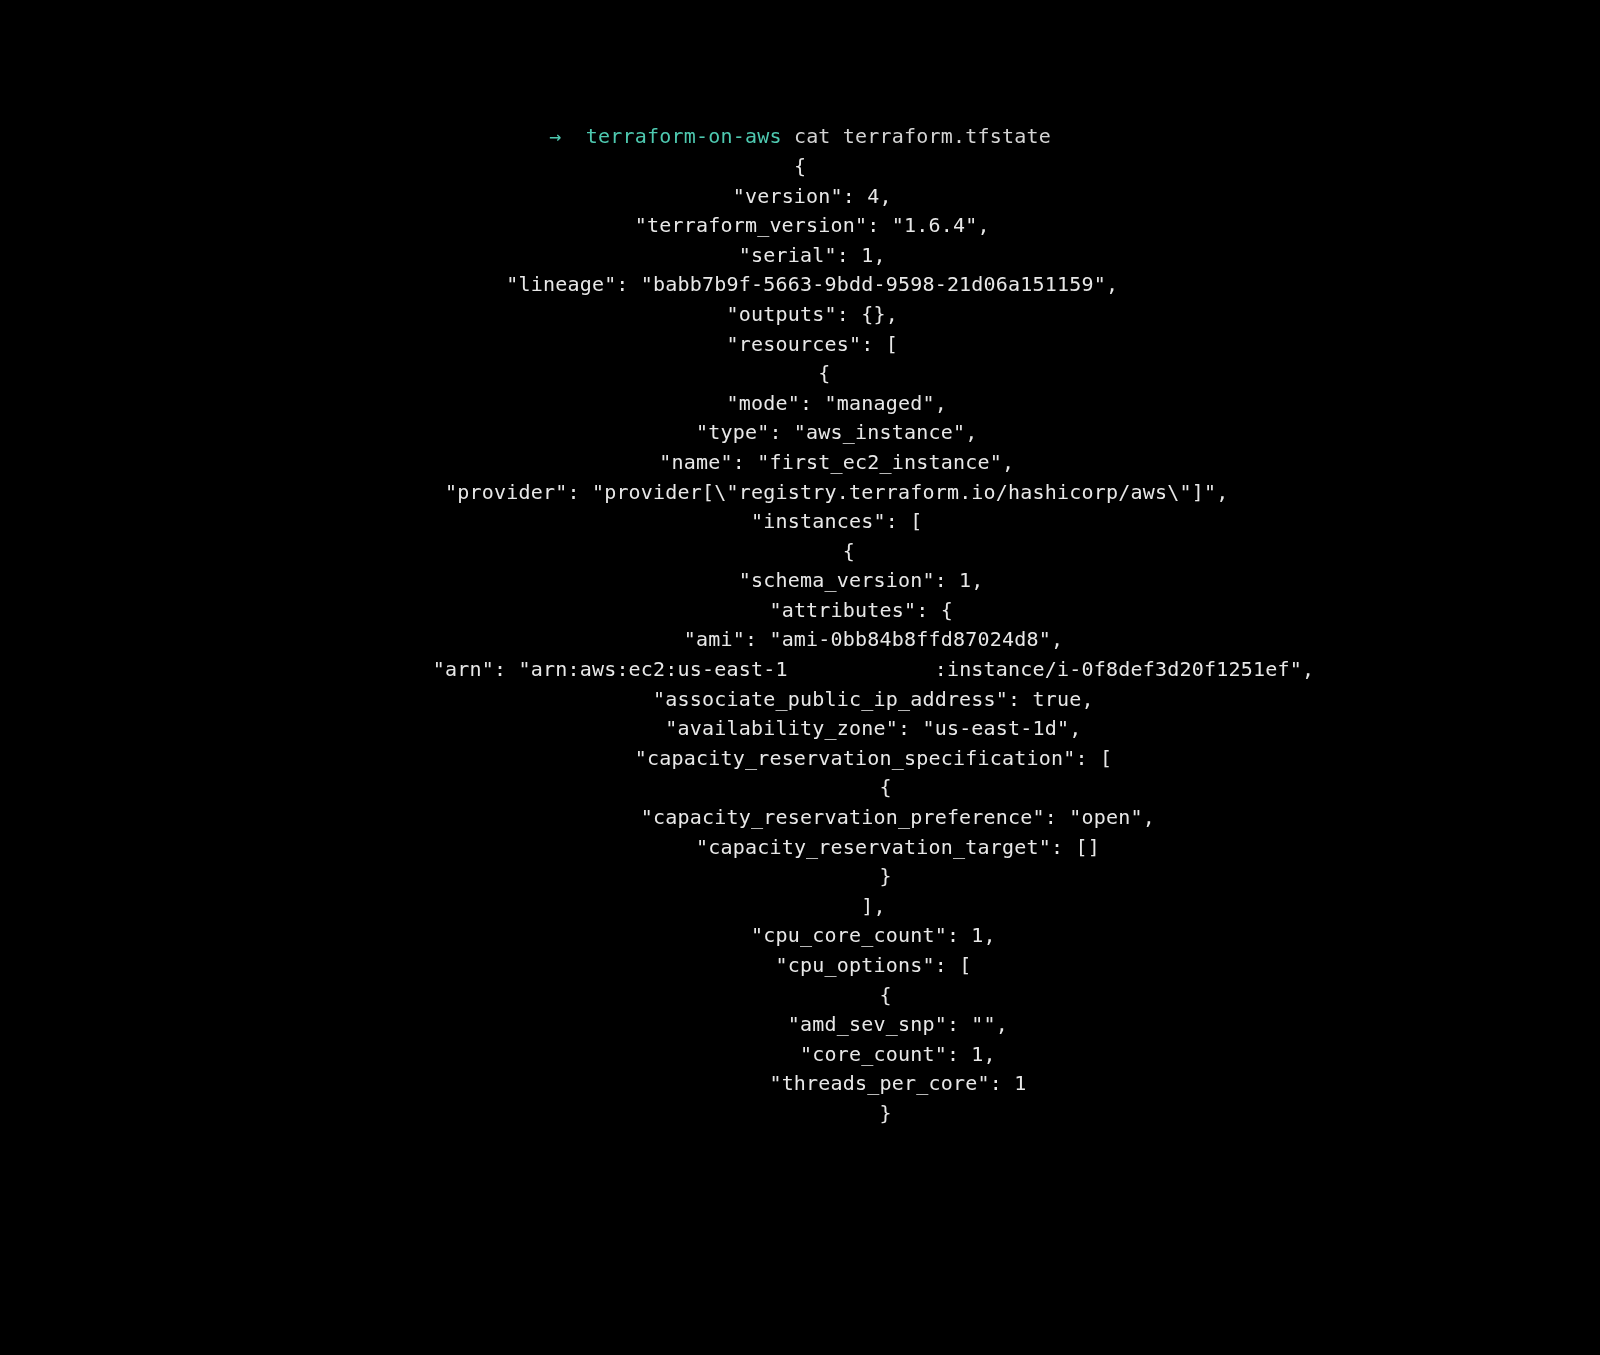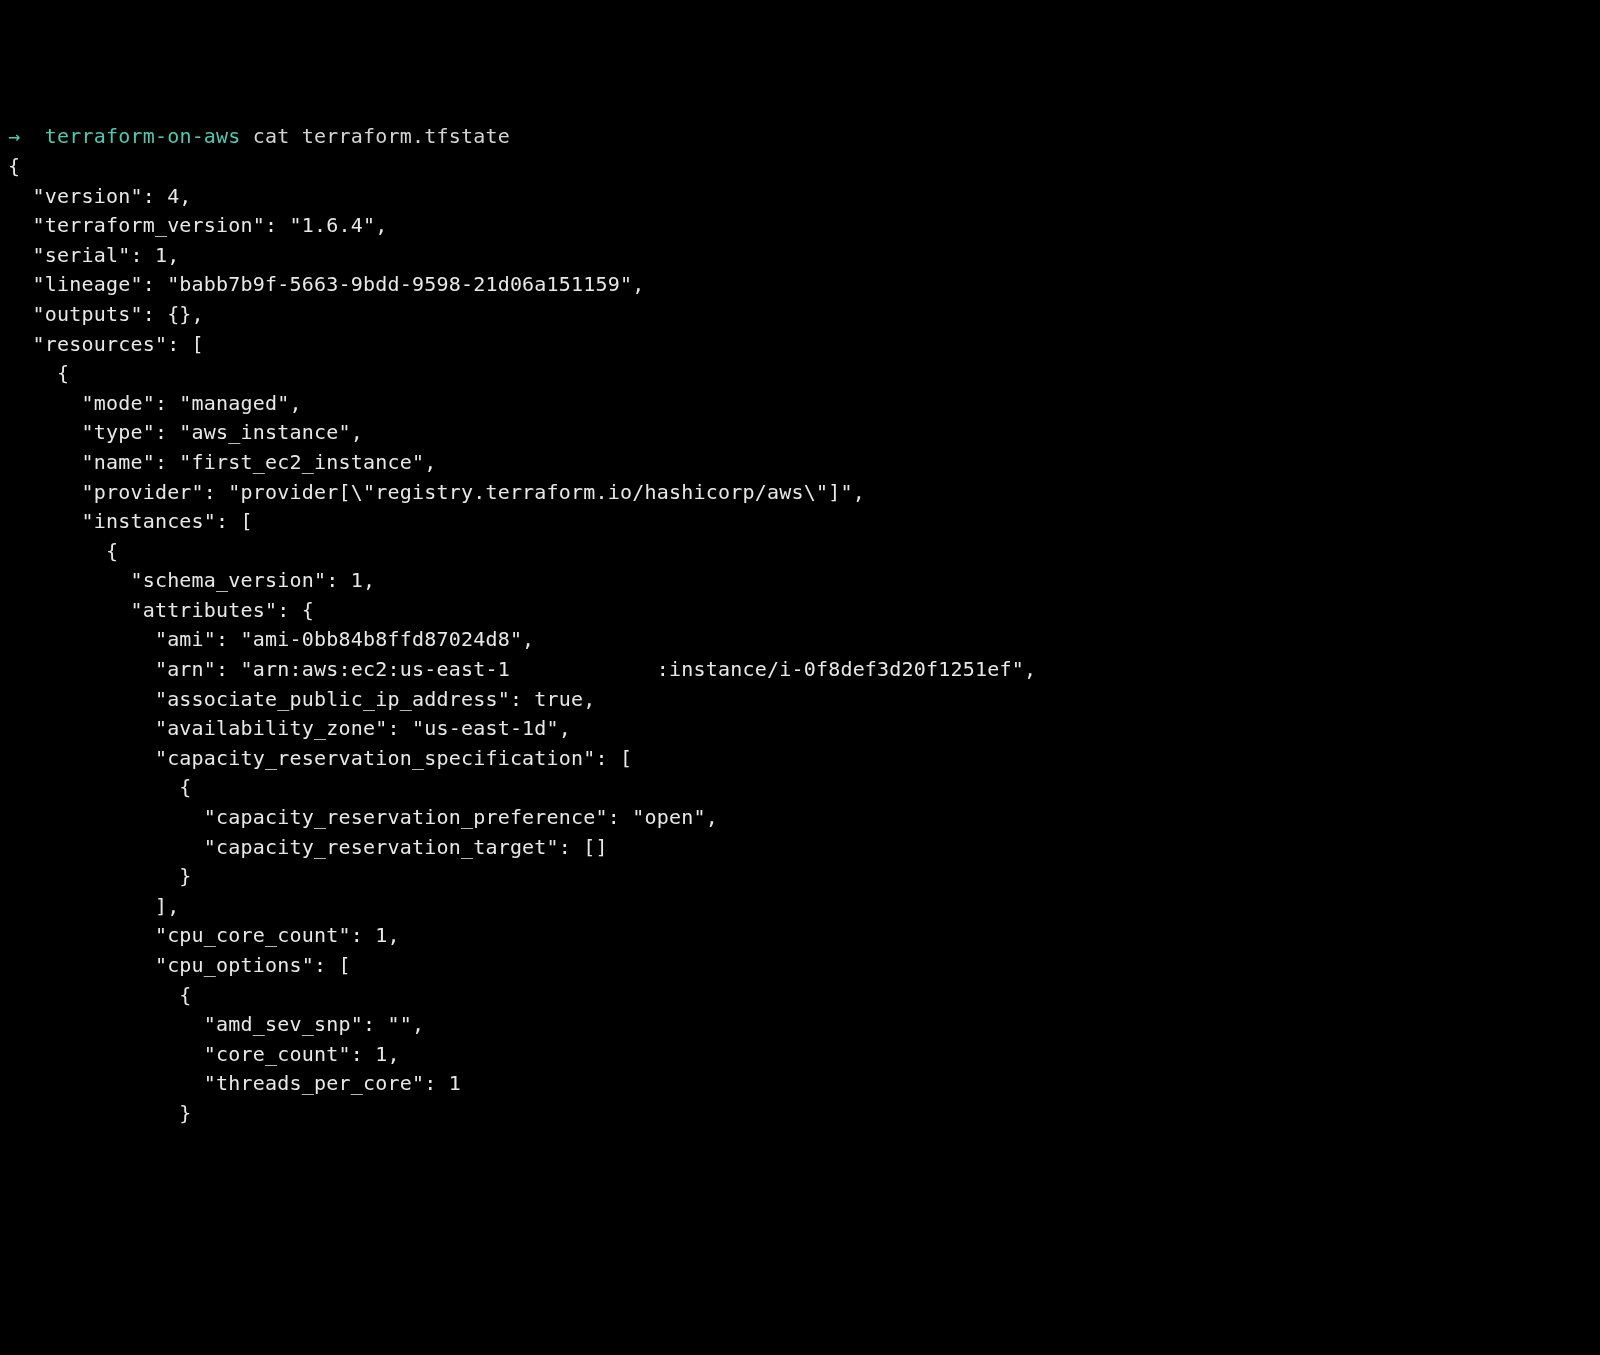--- a/index.html
+++ b/index.html
@@ -1,15 +1,15 @@
 <!DOCTYPE html>
 <html><head>
   <meta charset="utf-8">
   <style>
-    * { margin: 0; padding: 0; box-sizing: border-box; }
+    * { margin: 0; padding: 0; box-sizing: border-box; text-align: center; }
     body {
       background: #000;
       color: #e8e8e8;
       font-family: 'SF Mono', 'Monaco', 'Menlo', 'Consolas', monospace;
       font-size: 20px;
       line-height: 1.48;
       padding: 4px 8px;
       white-space: pre;
       letter-spacing: 0.2px;
       overflow-x: auto;

